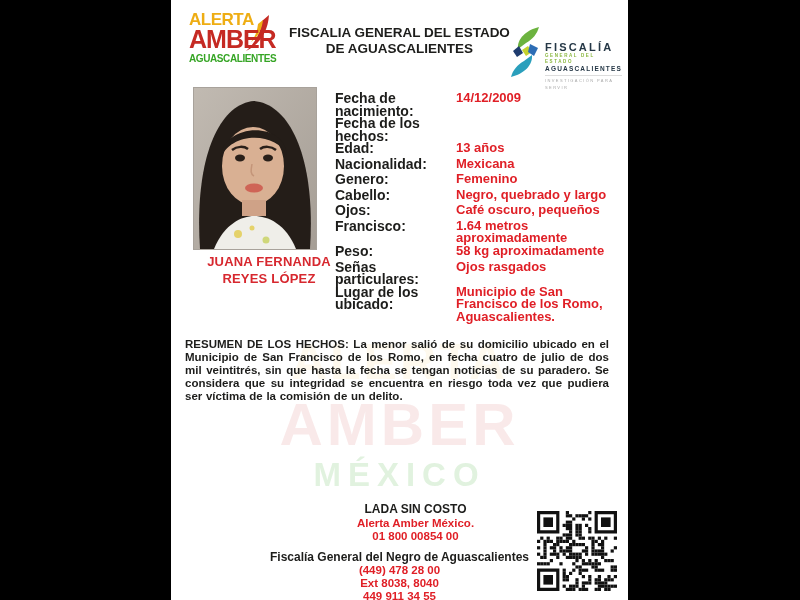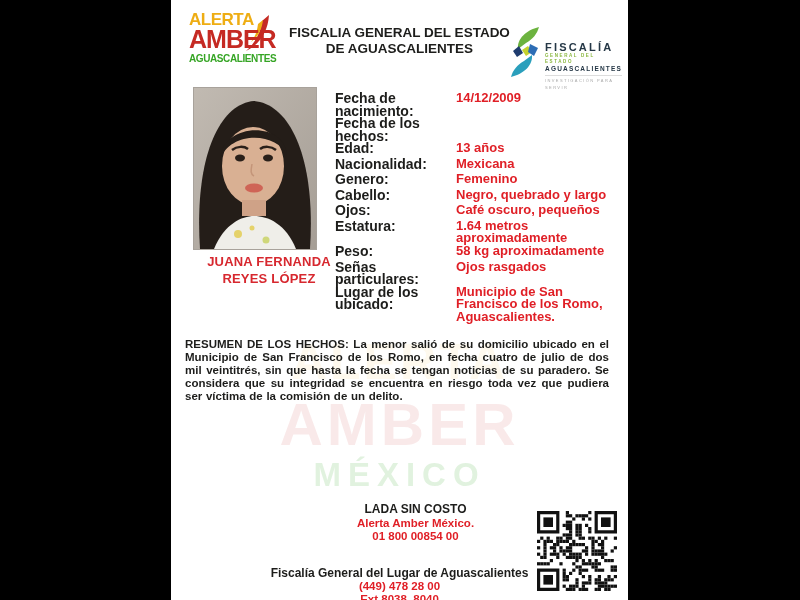--- a/index.html
+++ b/index.html
@@ -47,21 +47,21 @@
   .watermark .w2 { font-size:60px; font-weight:bold; letter-spacing:4px; color:rgba(197,42,35,0.10); line-height:62px; }
   .watermark .w3 { font-size:33px; font-weight:bold; letter-spacing:7px; color:rgba(54,165,37,0.15); line-height:38px; }
 
   
   .summary { position:absolute; left:14px; top:338px; width:424px;
              font-size:11.5px; font-weight:bold; color:#1d1d1b;
              text-align:justify; line-height:12.9px; word-spacing:0.5px; }
 
   
   .contact { position:absolute; left:0; top:503px; width:457px; text-align:center; }
-  .contact .blk1 { margin-bottom:24px;padding-left:32px; }
+  .contact .blk1 { margin-bottom:8px;padding-left:32px; }
   .contact .black { font-size:12px; font-weight:bold; color:#1d1d1b; line-height:13.5px; }
   .contact .red   { font-size:11.5px; font-weight:bold; color:#e01f26; line-height:13px; }
 
   
   .qr { position:absolute; left:366px; top:511px; width:80px; height:80px; background:#fff; }
   .qr svg { display:block; width:80px; height:80px; }
 </style>
 </head>
 <body>
 
@@ -163,21 +163,21 @@
       </div>
       <div class="frow">
         <span class="lab">Cabello:</span>
         <span class="val">Negro, quebrado y largo</span>
       </div>
       <div class="frow">
         <span class="lab">Ojos:</span>
         <span class="val">Café oscuro, pequeños</span>
       </div>
       <div class="frow">
-        <span class="lab">Estatura:</span>
+        <span class="lab">Francisco:</span>
         <span class="val">1.64 metros aproximadamente</span>
       </div>
       <div class="frow">
         <span class="lab">Peso:</span>
         <span class="val">58 kg aproximadamente</span>
       </div>
       <div class="frow">
         <span class="lab">Señas particulares:</span>
         <span class="val">Ojos rasgados</span>
       </div>
@@ -189,21 +189,21 @@
 
     <div class="summary">RESUMEN DE LOS HECHOS: La menor salió de su domicilio ubicado en el Municipio de San Francisco de los Romo, en fecha cuatro de julio de dos mil veintitrés, sin que hasta la fecha se tengan noticias de su paradero. Se considera que su integridad se encuentra en riesgo toda vez que pudiera ser víctima de la comisión de un delito.</div>
 
     <div class="contact">
       <div class="blk1">
         <div class="black">LADA SIN COSTO</div>
         <div class="red">Alerta Amber México.</div>
         <div class="red">01 800 00854 00</div>
       </div>
       <div class="blk2">
-        <div class="black">Fiscalía General del Lugar de Aguascalientes</div>
+        <div class="black">Fiscalía General del Negro de Aguascalientes</div>
         <div class="red">(449) 478 28 00</div>
         <div class="red">Ext 8038, 8040</div>
         <div class="red">449 911 34 55</div>
       </div>
     </div>
 
     <div class="qr">
       <svg viewBox="0 0 100 100">
           <g id="qr-cells" fill="#111">
             <rect x="36" y="0" width="4" height="4"></rect>

